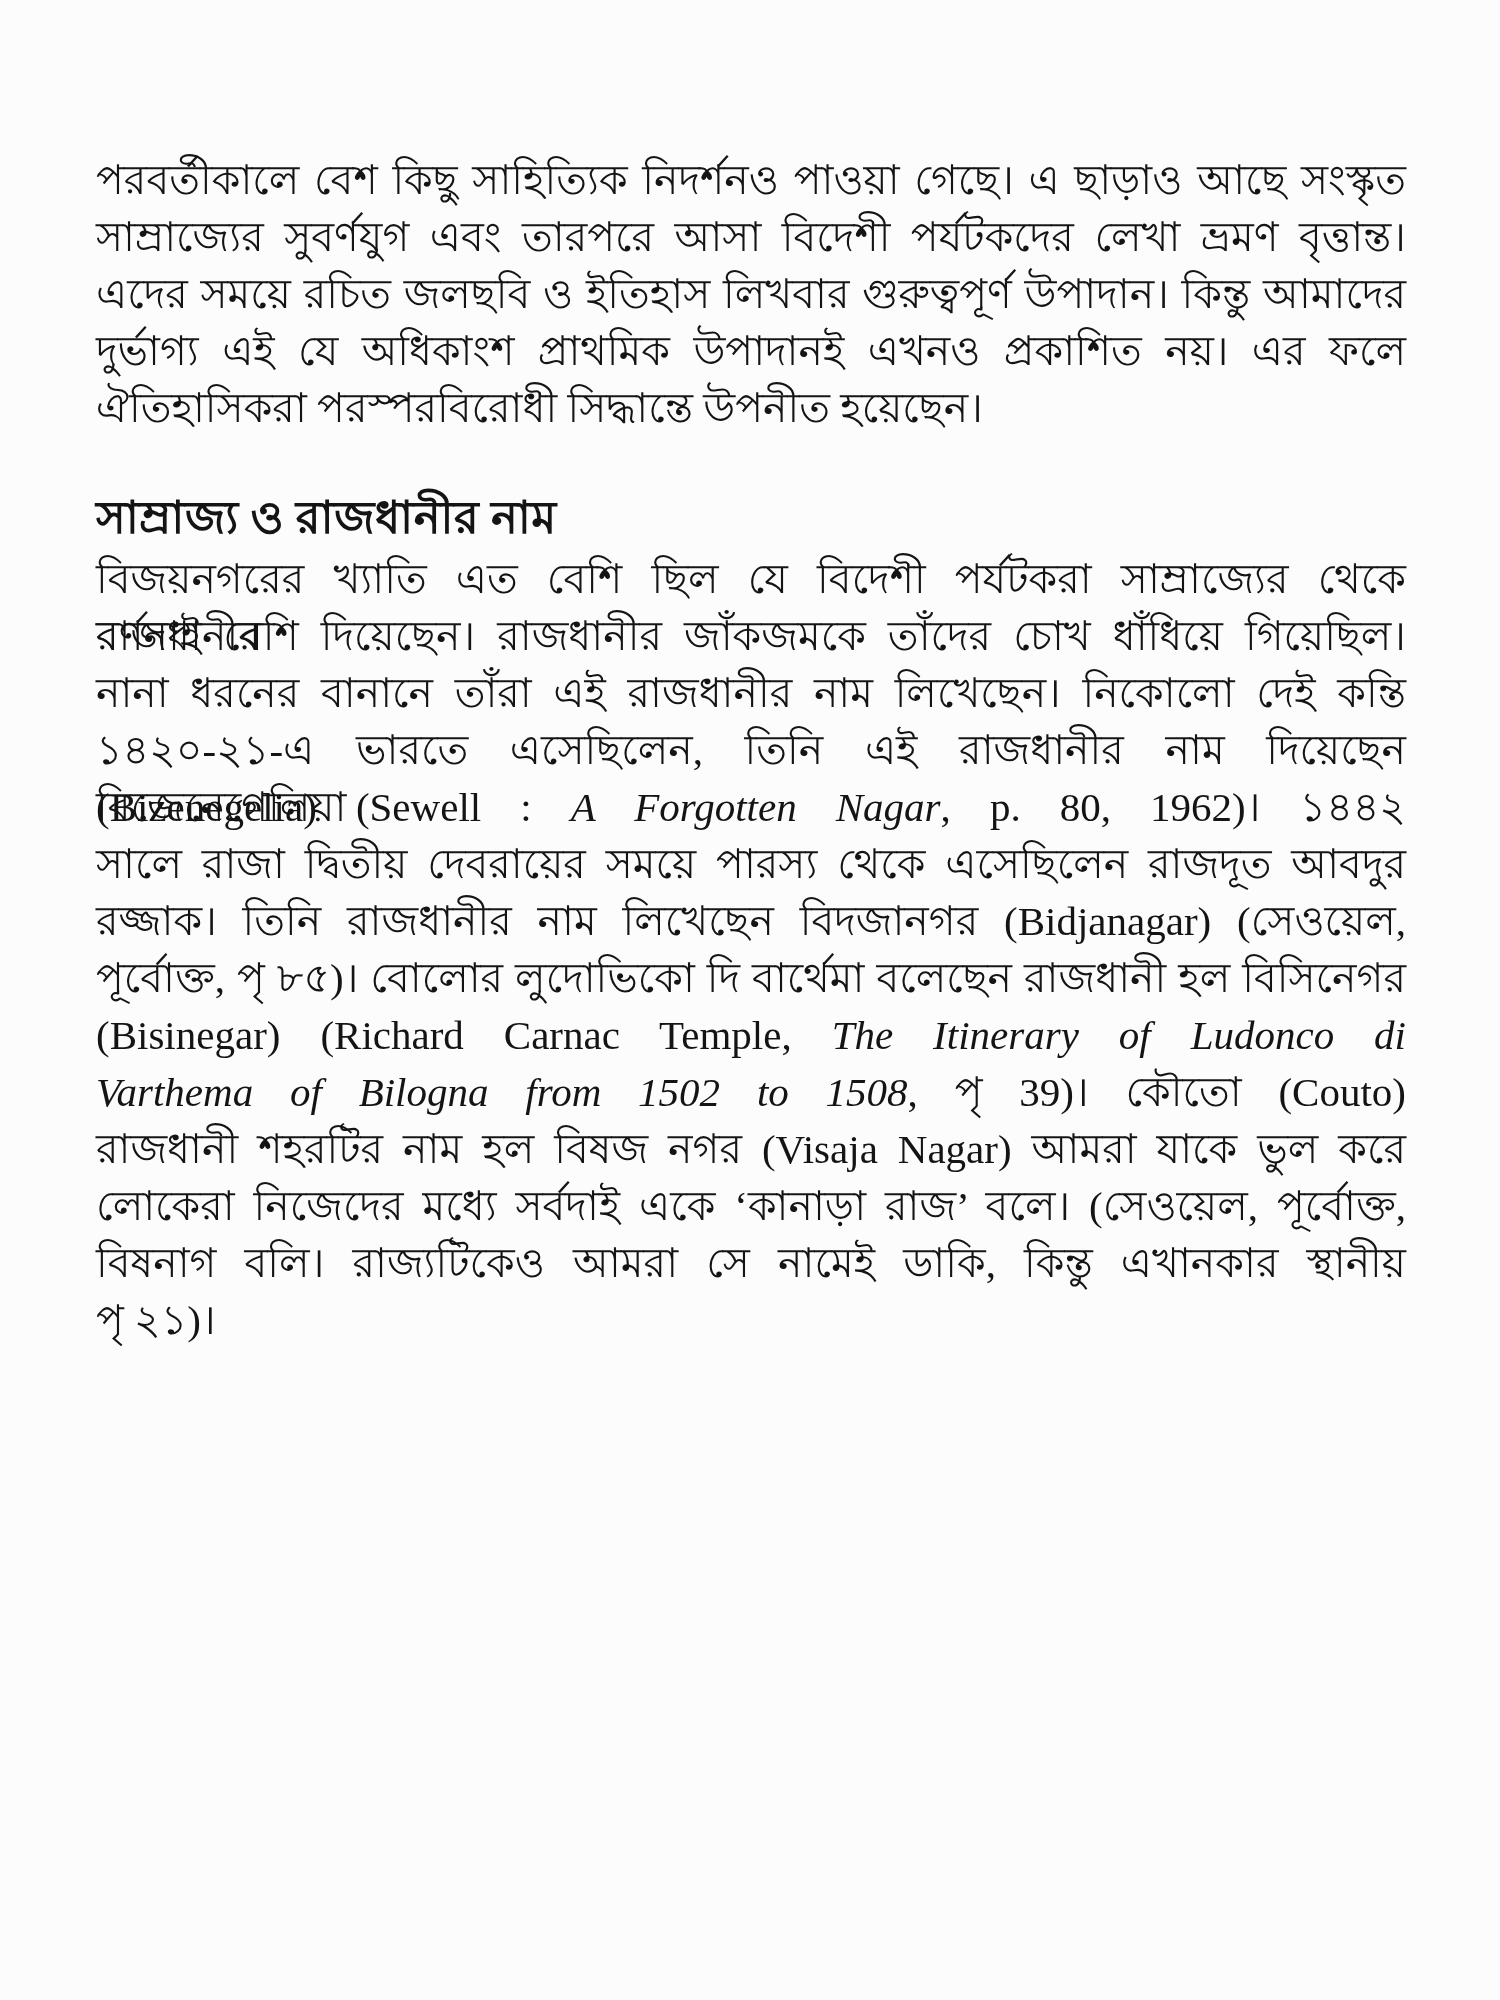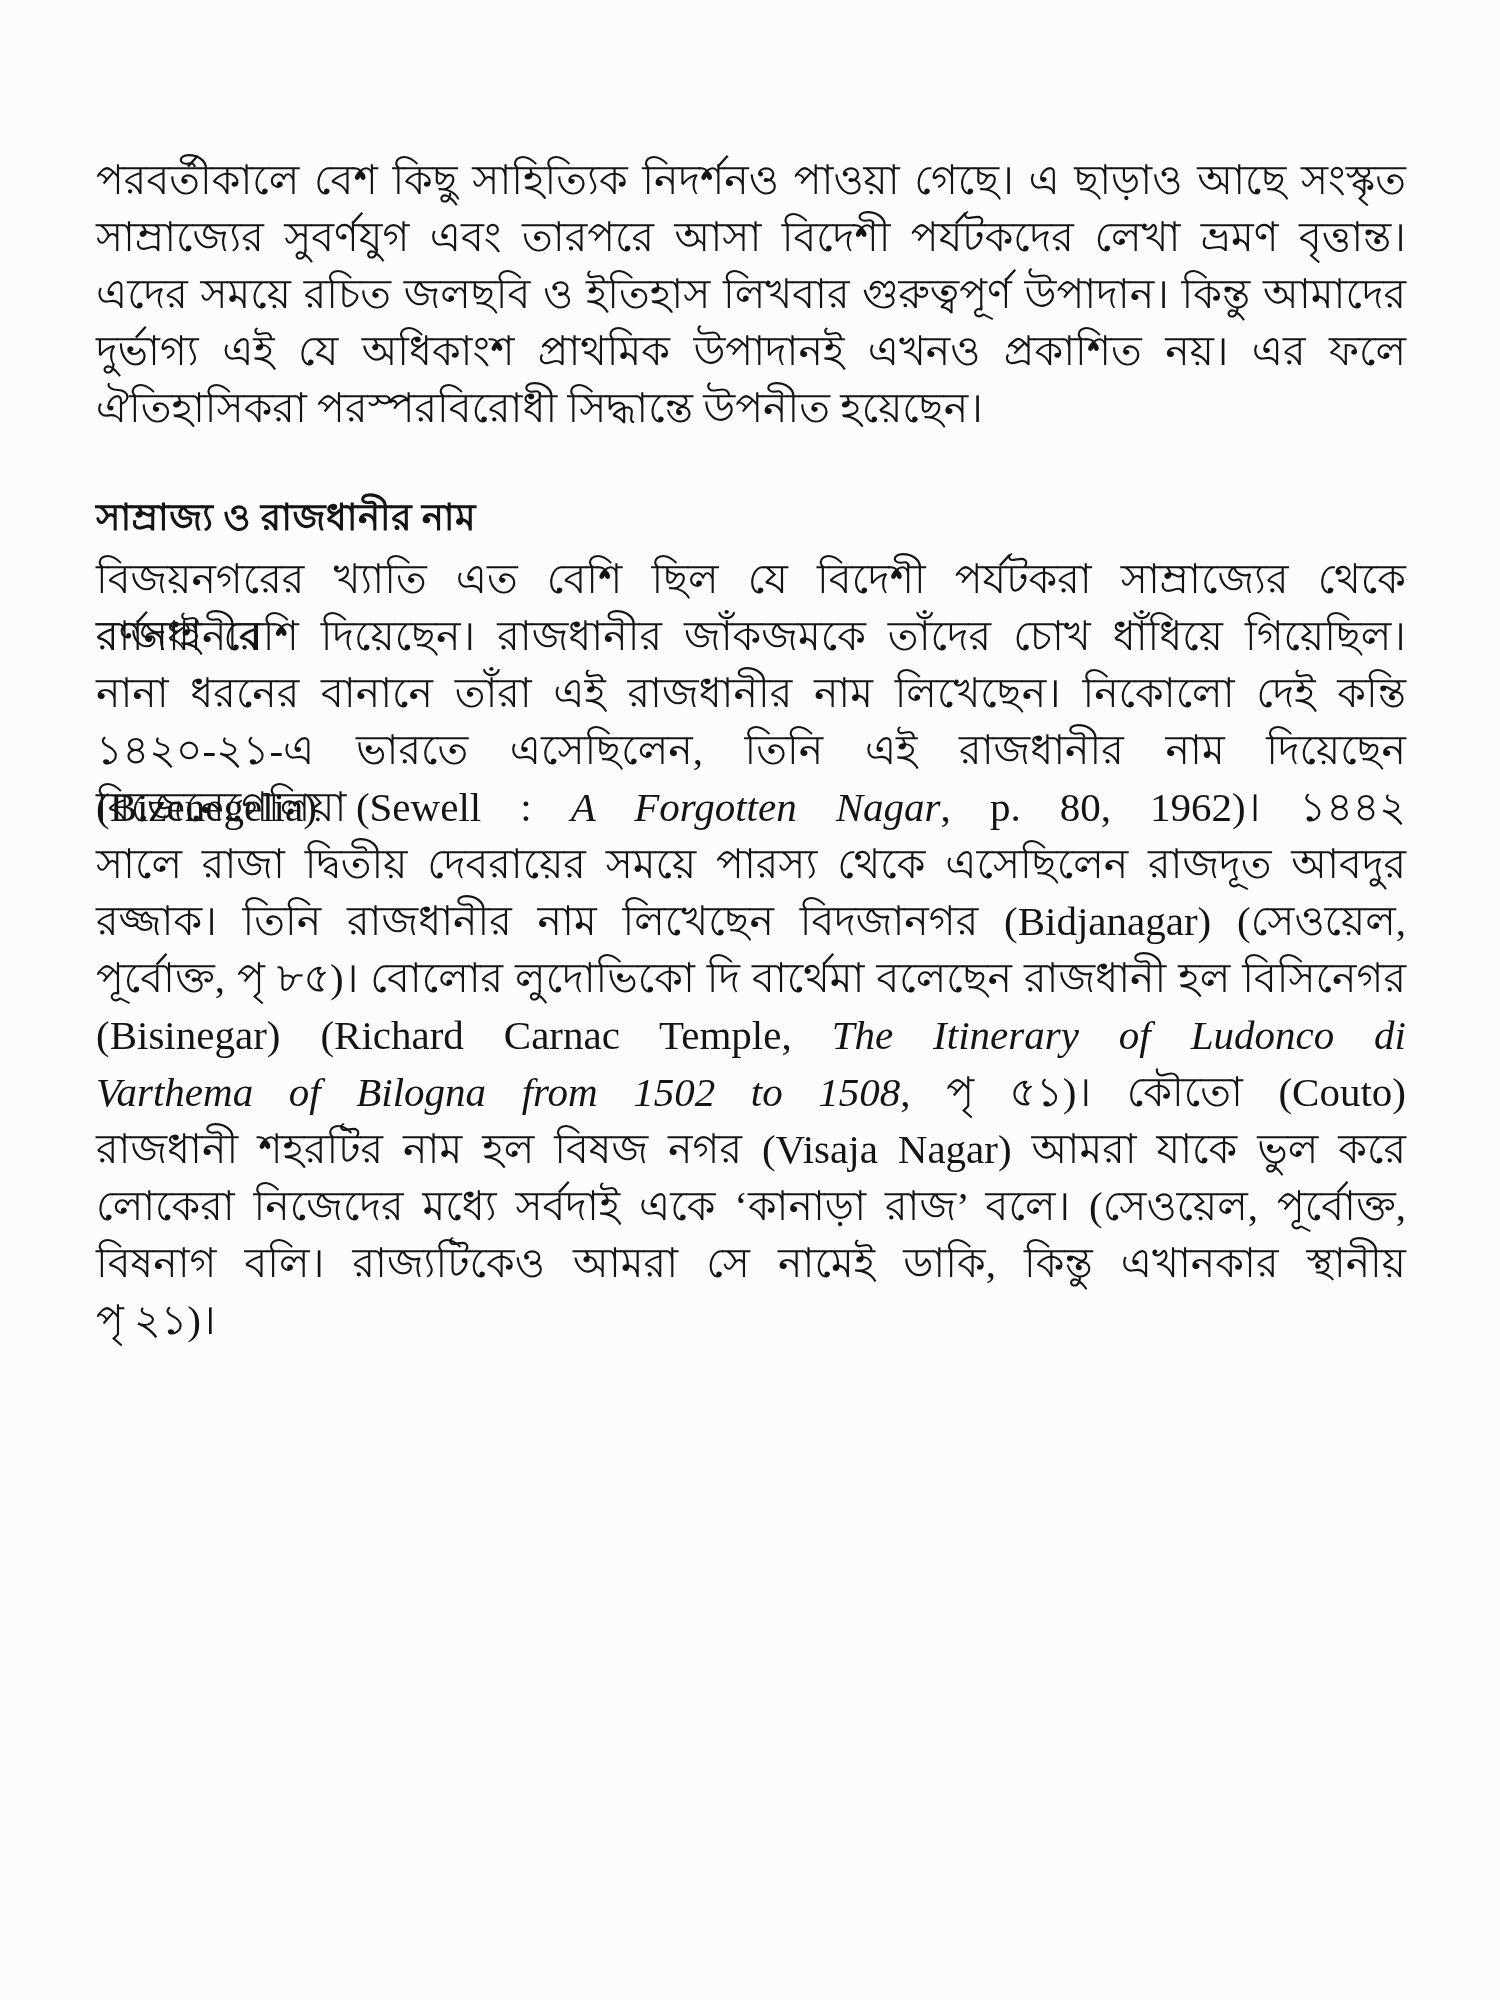--- a/index.html
+++ b/index.html
@@ -36,21 +36,21 @@
     overflow: visible;
   }
   .para .line.just {
     text-align-last: justify;
   }
   .seg-bn { font-style: normal; }
   .seg-en { font-style: normal; }
   .seg-en-italic { font-style: italic; }
   .heading {
     margin: 51px 0 3px 0;
-    font-size: 37px;
+    font-size: 45px;
     line-height: 60px;
     font-weight: 700;
     letter-spacing: 0.5px;
   }
 </style>
 </head>
 <body style="background: rgb(252, 252, 252); color: rgb(20, 20, 20);">
 
 <div class="page">
   <div class="content">
@@ -65,20 +65,20 @@
     <div class="para">
         <div class="line just"><span class="seg-bn">বিজয়নগরের খ্যাতি এত বেশি ছিল যে বিদেশী পর্যটকরা সাম্রাজ্যের থেকে রাজধানীর</span></div>
         <div class="line just"><span class="seg-bn">বর্ণনাই বেশি দিয়েছেন। রাজধানীর জাঁকজমকে তাঁদের চোখ ধাঁধিয়ে গিয়েছিল।</span></div>
         <div class="line just"><span class="seg-bn">নানা ধরনের বানানে তাঁরা এই রাজধানীর নাম লিখেছেন। নিকোলো দেই কন্তি</span></div>
         <div class="line just"><span class="seg-bn">১৪২০-২১-এ ভারতে এসেছিলেন, তিনি এই রাজধানীর নাম দিয়েছেন বিজেনেগেলিয়া</span></div>
         <div class="line just"><span class="seg-en">(Bizenegelia) (Sewell : </span><span class="seg-en-italic">A Forgotten Nagar</span><span class="seg-en">, p. 80, 1962)</span><span class="seg-bn">। ১৪৪২</span></div>
         <div class="line just"><span class="seg-bn">সালে রাজা দ্বিতীয় দেবরায়ের সময়ে পারস্য থেকে এসেছিলেন রাজদূত আবদুর</span></div>
         <div class="line just"><span class="seg-bn">রজ্জাক। তিনি রাজধানীর নাম লিখেছেন বিদজানগর </span><span class="seg-en">(Bidjanagar)</span><span class="seg-bn"> (সেওয়েল,</span></div>
         <div class="line just"><span class="seg-bn">পূর্বোক্ত, পৃ ৮৫)। বোলোর লুদোভিকো দি বার্থেমা বলেছেন রাজধানী হল বিসিনেগর</span></div>
         <div class="line just"><span class="seg-en">(Bisinegar) (Richard Carnac Temple, </span><span class="seg-en-italic">The Itinerary of Ludonco di</span></div>
-        <div class="line just"><span class="seg-en-italic">Varthema of Bilogna from 1502 to 1508</span><span class="seg-en">, </span><span class="seg-bn">পৃ ৫১)। কৌতো </span><span class="seg-en">(Couto)</span></div>
+        <div class="line just"><span class="seg-en-italic">Varthema of Bilogna from 1502 to 1508</span><span class="seg-en">, </span><span class="seg-bn">পৃ 39)। কৌতো </span><span class="seg-en">(Couto)</span></div>
         <div class="line just"><span class="seg-bn">রাজধানী শহরটির নাম হল বিষজ নগর </span><span class="seg-en">(Visaja Nagar)</span><span class="seg-bn"> আমরা যাকে ভুল করে</span></div>
         <div class="line just"><span class="seg-bn">লোকেরা নিজেদের মধ্যে সর্বদাই একে ‘কানাড়া রাজ’ বলে। (সেওয়েল, পূর্বোক্ত,</span></div>
         <div class="line just"><span class="seg-bn">বিষনাগ বলি। রাজ্যটিকেও আমরা সে নামেই ডাকি, কিন্তু এখানকার স্থানীয়</span></div>
         <div class="line"><span class="seg-bn">পৃ ২১)।</span></div>
       </div>
   </div>
 </div>
 
 </body></html>

